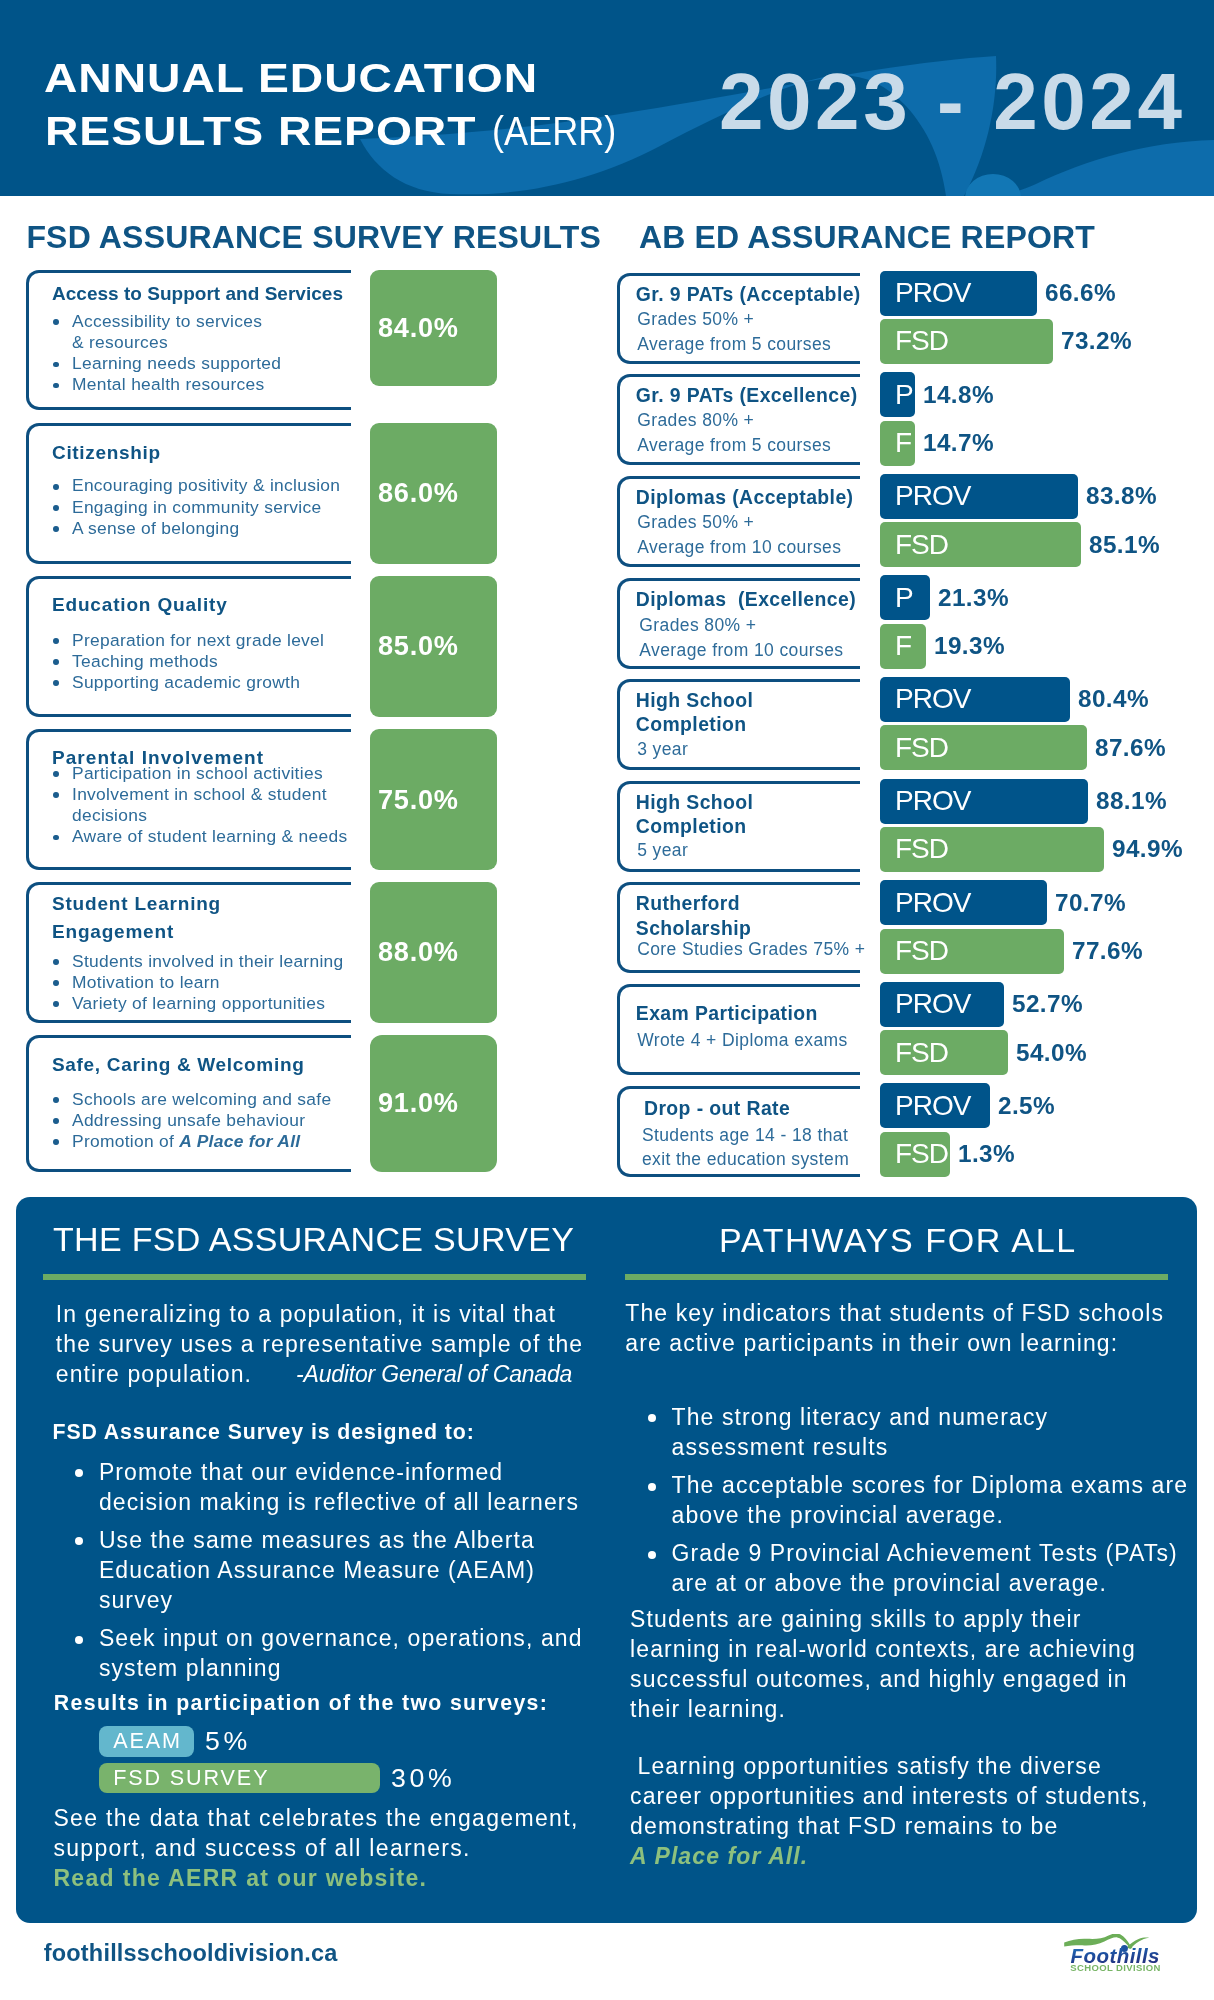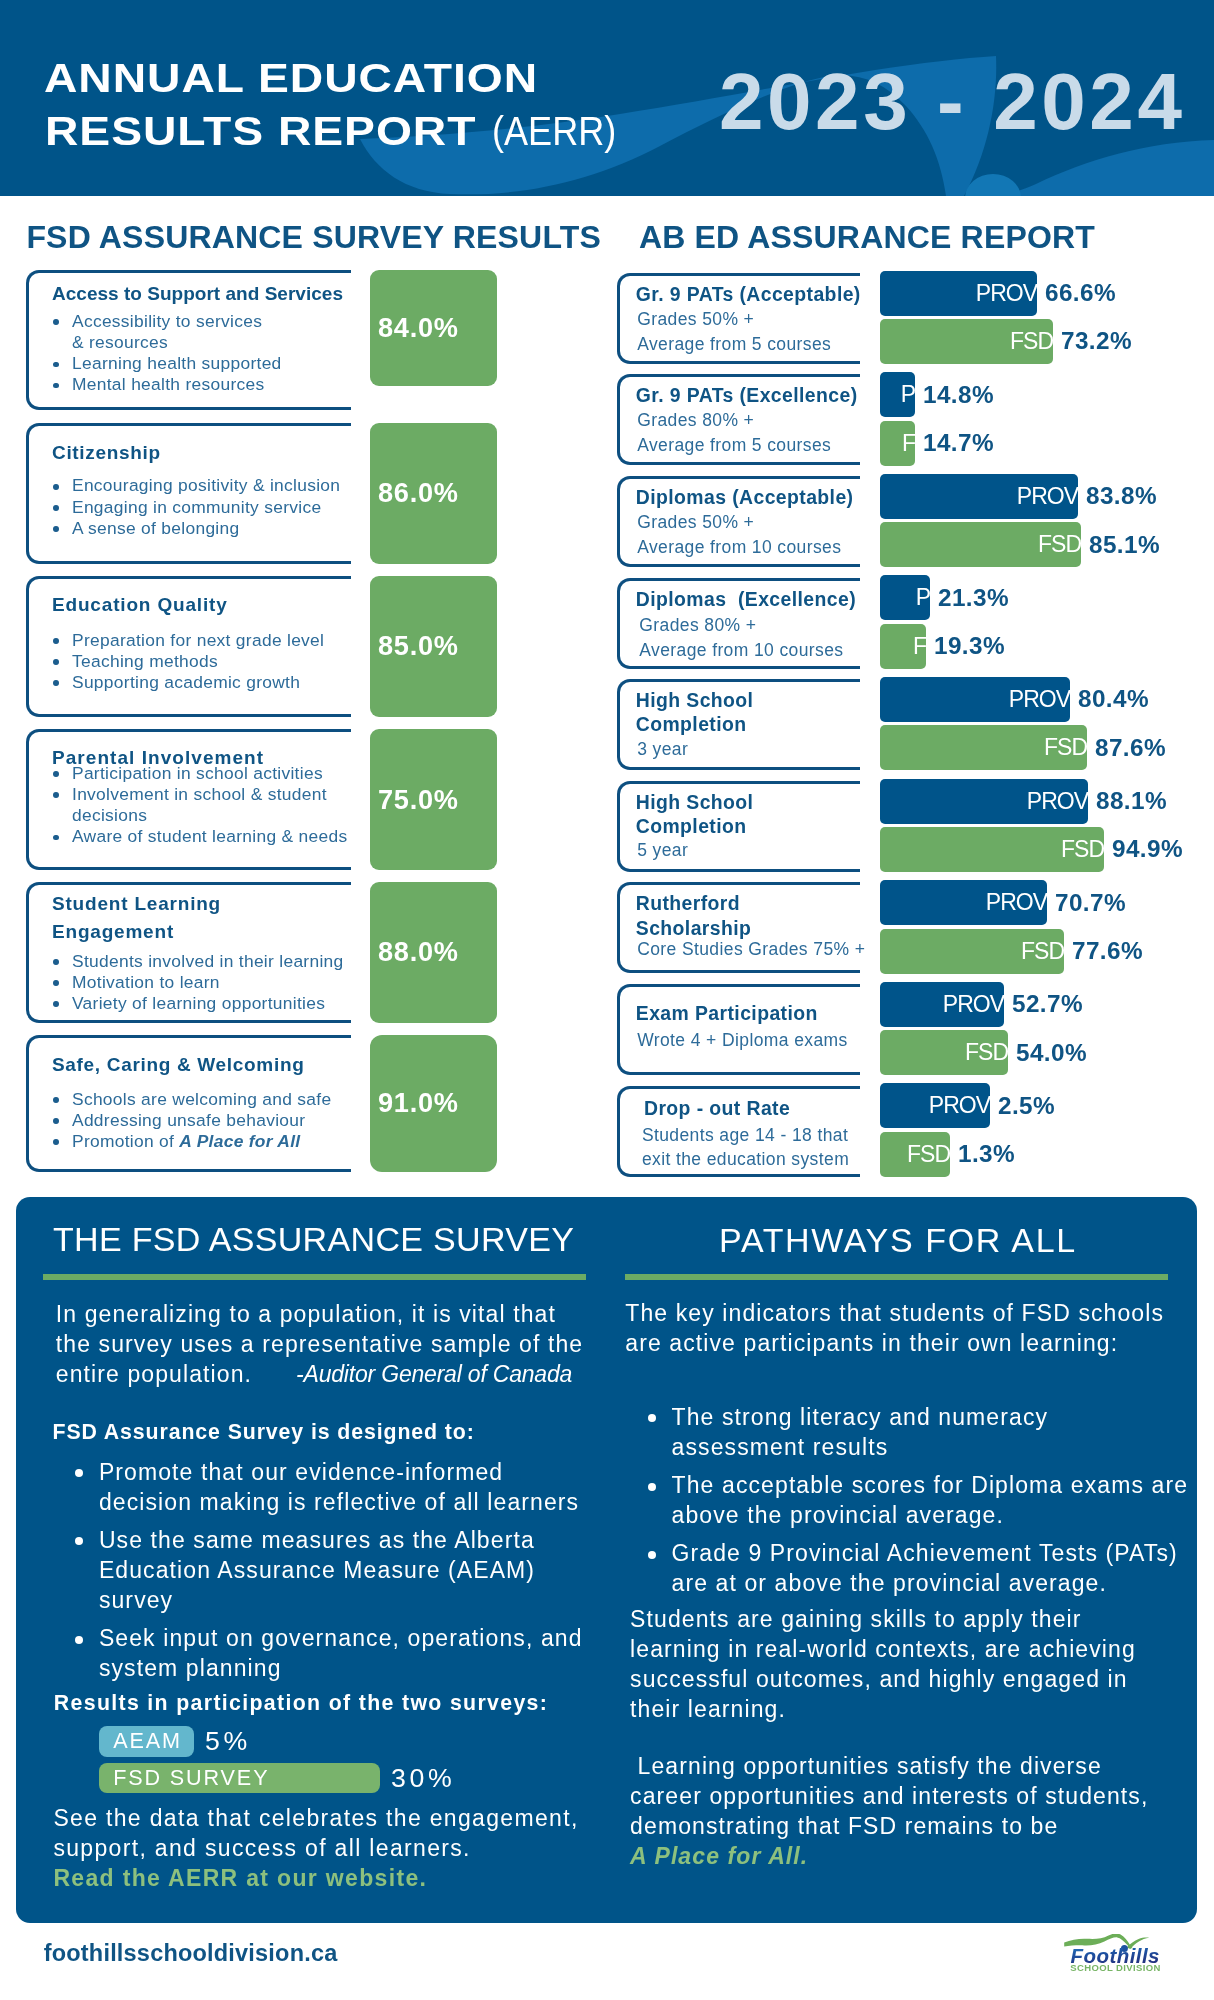--- a/index.html
+++ b/index.html
@@ -22,21 +22,21 @@
   .sv-title{position:absolute;left:52px;color:#0f5484;font-size:19px;font-weight:bold;letter-spacing:0.05px;line-height:24.5px;white-space:pre;}
   .sv-ul{position:absolute;left:47px;margin:0;padding:0;list-style:none;color:#2d6b99;font-size:17.4px;line-height:21.1px;letter-spacing:0.3px;white-space:pre;}
   .sv-ul li{position:relative;padding-left:25px;margin:0;}
   .sv-ul li:before{content:"";position:absolute;left:6.0px;top:8.3px;width:5.8px;height:5.8px;border-radius:50%;background:#1b5d8e;}
   .sv-val{position:absolute;left:370px;width:127px;background:#6cab64;border-radius:9px;color:#fff;font-size:27.2px;font-weight:bold;letter-spacing:0.7px;display:flex;align-items:center;padding-left:8.0px;box-sizing:border-box;}
 
   
   .ab-card{position:absolute;left:617.1px;width:242.7px;height:91px;border:3px solid #0d4f80;border-right:none;border-radius:13px 0 0 13px;box-sizing:border-box;}
   .ab-title{position:absolute;color:#0f5484;font-size:19.4px;font-weight:bold;letter-spacing:0.41px;line-height:24.5px;white-space:pre;}
   .ab-sub{position:absolute;color:#2d6b99;font-size:17.5px;line-height:24.7px;letter-spacing:0.39px;white-space:pre;}
-  .bar{position:absolute;left:880px;height:45px;border-radius:5px;color:#fff;font-size:23px;letter-spacing:-1.0px;display:flex;align-items:center;box-sizing:border-box;padding-left:15px;justify-content:flex-end;}
+  .bar{position:absolute;left:880px;height:45px;border-radius:5px;color:#fff;font-size:28px;letter-spacing:-1.0px;display:flex;align-items:center;box-sizing:border-box;padding-left:15px;}
   .bar.prov{background:#00548a;}
   .bar.fsd{background:#6cab64;}
   .bar-val{position:absolute;color:#0f5484;font-size:24.3px;font-weight:bold;letter-spacing:0.42px;height:45px;display:flex;align-items:center;white-space:nowrap;}
 
   
   .panel{position:absolute;left:15.8px;top:1197.4px;width:1181.6px;height:725.5px;background:#005489;border-radius:14px;}
   .pn-head{position:absolute;color:#fff;font-size:34px;font-weight:400;letter-spacing:0.65px;line-height:40px;white-space:nowrap;}
   .pn-rule{position:absolute;height:5.8px;background:#6cab64;}
   .pn-text{position:absolute;color:#fff;font-size:23px;line-height:30.1px;letter-spacing:1.1px;white-space:pre;}
   .pn-ul{position:absolute;margin:0;padding:0;list-style:none;color:#fff;font-size:23px;line-height:30.1px;letter-spacing:1.1px;white-space:pre;}
@@ -66,21 +66,21 @@
 </svg>
       <div class="hdr-title" style="left:44.3px;top:50.84px">ANNUAL EDUCATION</div>
       <div class="hdr-title" style="left:44.9px;top:104.44px">RESULTS REPORT</div>
       <div class="hdr-title lt" style="left:491.5px;top:104.44px"> (AERR)</div>
       <div class="hdr-years" style="left:718.9px;top:57.70px">2023 - 2024</div>
     </div>
     <div class="sec-head" style="left:638.9px;top:218.88px">AB ED ASSURANCE REPORT</div>
     <div class="sec-head" style="left:26.4px;top:218.88px">FSD ASSURANCE SURVEY RESULTS</div>
     <div class="sv-card" style="top:270.1px;height:140.2px;"></div>
     <div class="sv-title" style="top:281.51px;line-height:24.5px;letter-spacing:0.02px;"><span>Access to Support and Services</span></div>
-    <ul class="sv-ul" style="top:311.07px;"><li><span>Accessibility to services</span><br><span>&amp; resources</span></li><li><span>Learning health supported</span></li><li><span>Mental health resources</span></li></ul>
+    <ul class="sv-ul" style="top:311.07px;"><li><span>Accessibility to services</span><br><span>&amp; resources</span></li><li><span>Learning needs supported</span></li><li><span>Mental health resources</span></li></ul>
     <div class="sv-val" style="top:270.1px;height:116px;">84.0%</div>
     <div class="sv-card" style="top:422.9px;height:141.0px;"></div>
     <div class="sv-title" style="top:441.41px;line-height:24.5px;letter-spacing:0.67px;"><span>Citizenship</span></div>
     <ul class="sv-ul" style="top:475.47px;"><li><span>Encouraging positivity &amp; inclusion</span></li><li><span>Engaging in community service</span></li><li><span>A sense of belonging</span></li></ul>
     <div class="sv-val" style="top:422.9px;height:141.0px;">86.0%</div>
     <div class="sv-card" style="top:575.8px;height:141.4px;"></div>
     <div class="sv-title" style="top:593.21px;line-height:24.5px;letter-spacing:0.83px;"><span>Education Quality</span></div>
     <ul class="sv-ul" style="top:629.57px;"><li><span>Preparation for next grade level</span></li><li><span>Teaching methods</span></li><li><span>Supporting academic growth</span></li></ul>
     <div class="sv-val" style="top:575.8px;height:141.4px;">85.0%</div>
     <div class="sv-card" style="top:729.4px;height:140.4px;"></div>

